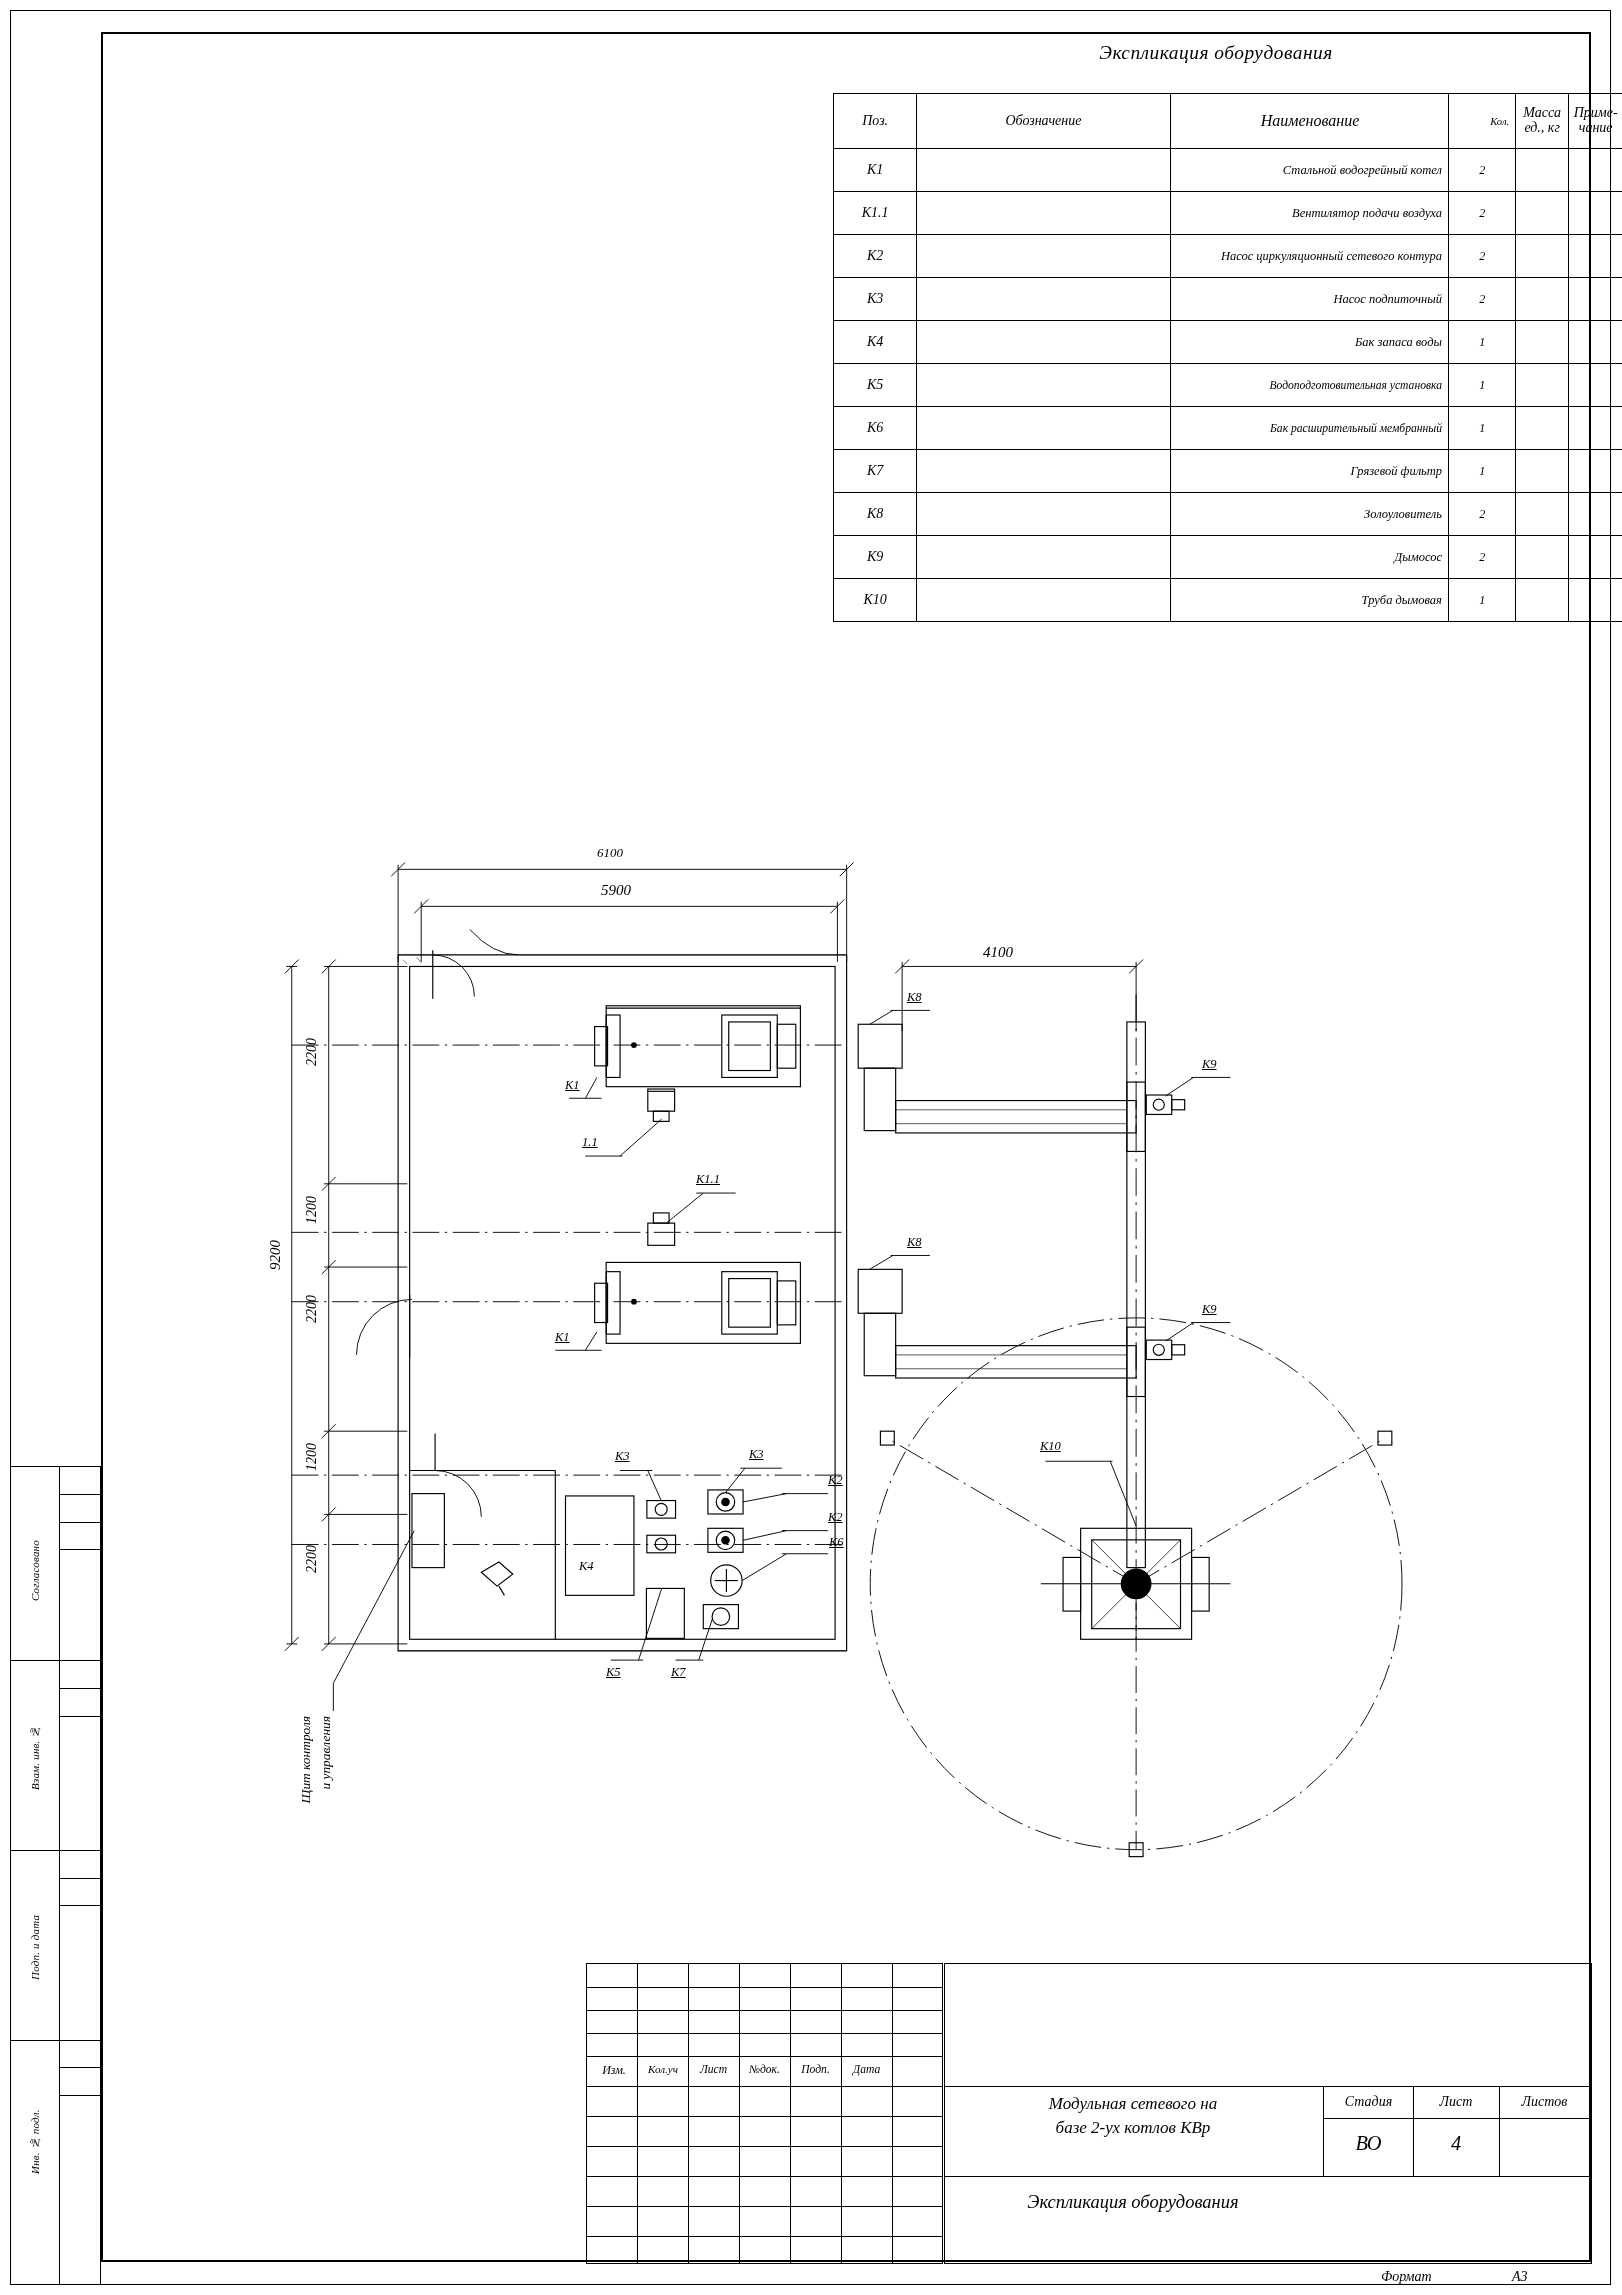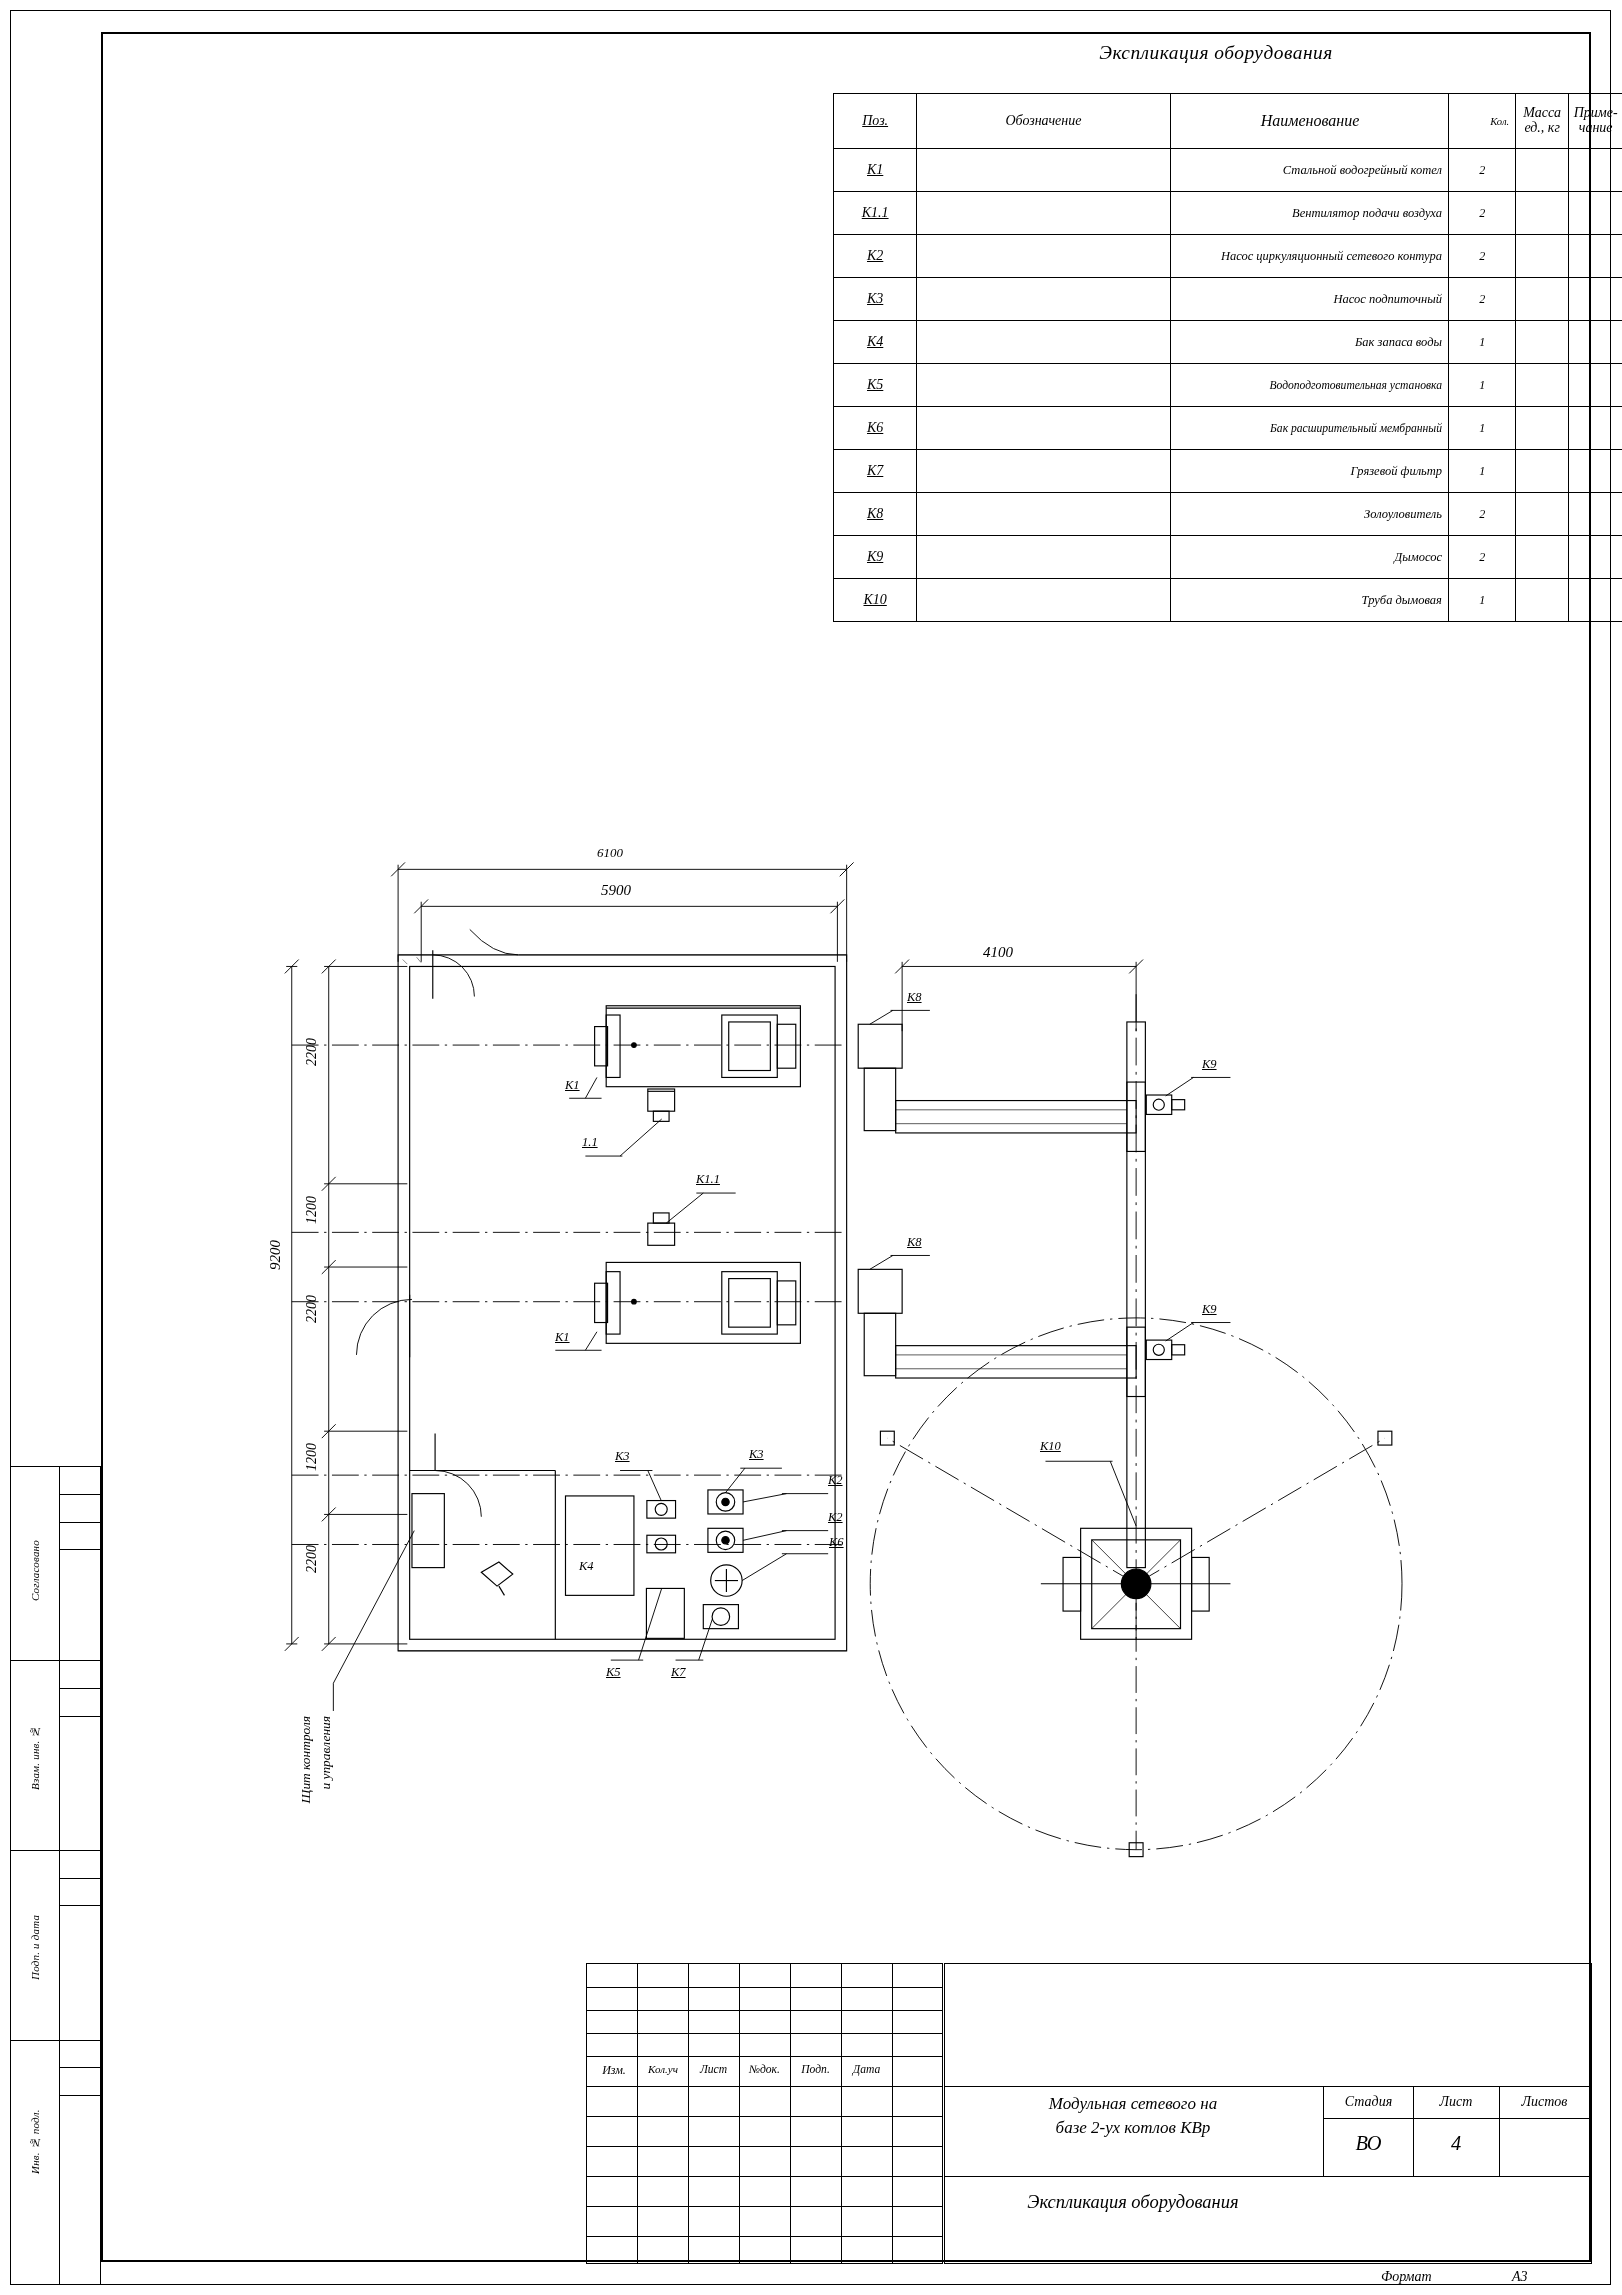--- a/index.html
+++ b/index.html
@@ -16,21 +16,21 @@
           font-style:italic;font-size:11px;display:flex;align-items:center;justify-content:center;
           white-space:nowrap;letter-spacing:0.2px;}
 
   
   .spec-title{position:absolute;left:1008px;top:42px;width:416px;text-align:center;
               font-style:italic;font-size:19.4px;letter-spacing:0.5px;}
 
   
   table.spec{position:absolute;left:833px;top:93px;border-collapse:collapse;font-style:italic;}
   table.spec td,table.spec th{border:0.9px solid #000;}
-  .c-pos{width:83px;text-align:center;font-size:14px;text-decoration:underline;}
+  .c-pos{width:83px;text-align:center;font-size:14px;}
   .c-oboz{width:259px;}
   .c-name{width:278px;text-align:right;padding-right:6.5px;font-size:12.5px;}
   .c-kol{width:29px;text-align:center;font-size:12px;}
   .c-mass{width:51px;text-align:center;font-size:11.6px;line-height:1.05;}
   .c-prim{width:51px;text-align:center;font-size:11.6px;line-height:1.05;}
   table.spec tr{height:43px;}
   table.spec tr.hdr{height:55px;}
   table.spec tr.hdr td{text-align:center;font-size:14px;}
 
   

